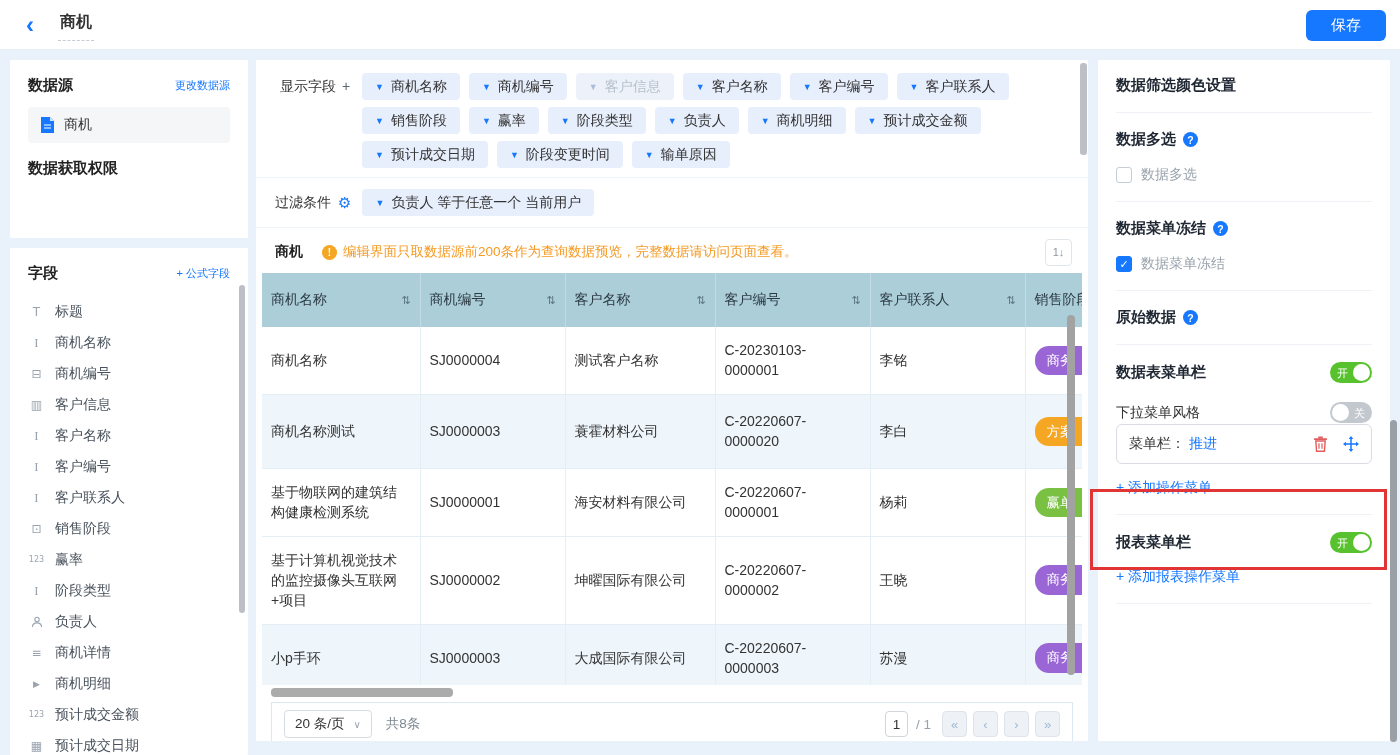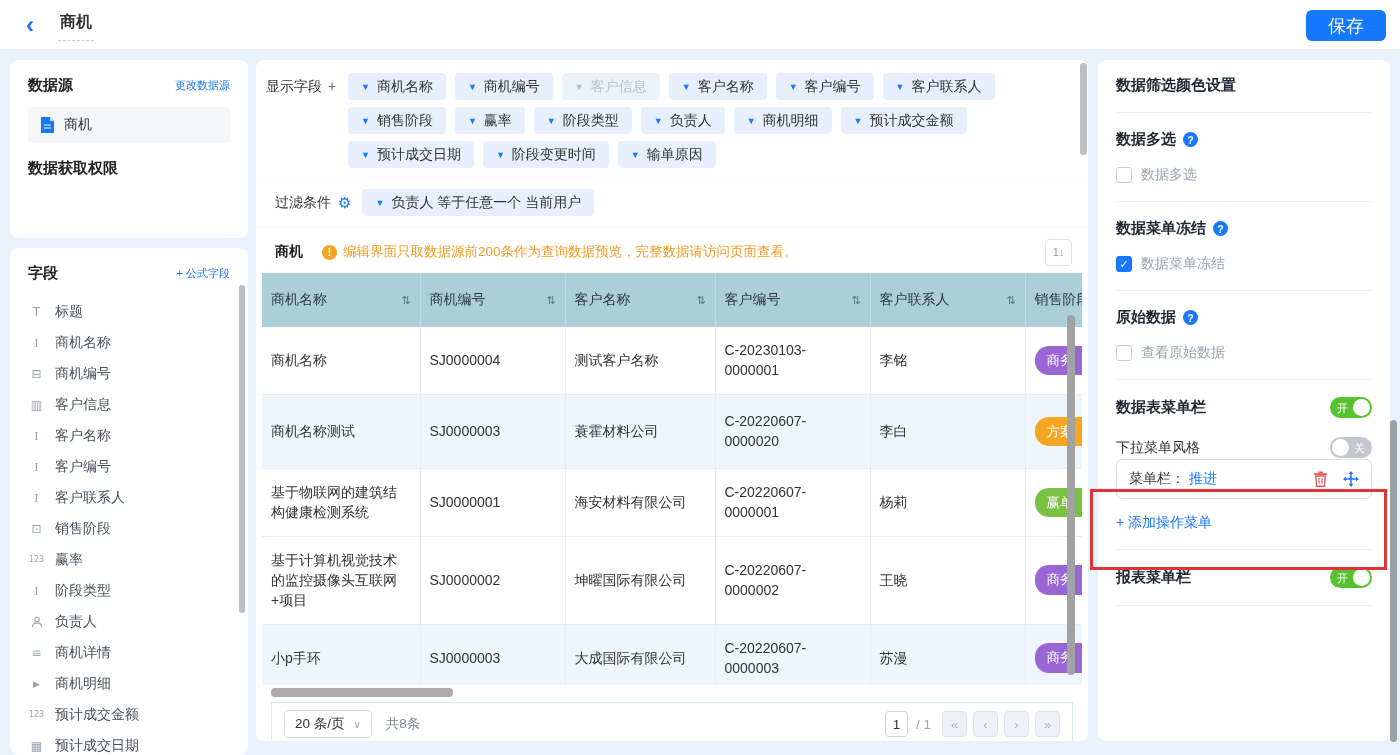--- a/index.html
+++ b/index.html
@@ -8,23 +8,23 @@
     font-family:"Liberation Sans","DejaVu Sans",sans-serif;
     font-size:14px; color:#333; background:#e9f1fa; position:relative; overflow:hidden;
   }
   
   .topbar { position:absolute; left:0; top:0; width:1400px; height:50px; background:#fff;
             border-bottom:1px solid #e8eef6; display:flex; align-items:center; z-index:10; }
   .back { margin-left:26px; color:#1677ff; font-size:24px; font-weight:bold; line-height:1; cursor:pointer; }
   .pagetitle { margin-left:24px; font-size:16px; font-weight:bold; color:#333;
                padding:4px 2px 7px 2px; border-bottom:1px dashed #c6ccd4; }
   .savebtn { position:absolute; right:14px; top:10px; width:80px; height:31px; background:#1677ff;
-             color:#fff; border:none; border-radius:6px; font-size:18px; cursor:pointer;
+             color:#fff; border:none; border-radius:6px; font-size:15px; cursor:pointer;
              font-family:inherit; }
-  .card { position:absolute; background:#fff; border-radius:8px; }
+  .card { position:absolute; background:#fff; border-radius:1px; }
   
   .card-ds { left:10px; top:60px; width:238px; height:178px; padding:16px 18px; }
   .rowflex { display:flex; align-items:center; justify-content:space-between; }
   .h15 { font-size:15px; font-weight:bold; color:#222; }
   .bluelink { color:#1677ff; font-size:11px; cursor:pointer; }
   .srcbox { margin-top:12px; background:#f4f6f8; border-radius:4px; height:36px;
             display:flex; align-items:center; padding:0 12px; gap:9px; }
   .permtitle { margin-top:16px; }
   .bigbtn { margin-top:12px; width:100%; height:34px; background:#1677ff; color:#fff; border:none;
             border-radius:4px; font-size:14.5px; cursor:pointer; font-family:inherit; }
@@ -32,21 +32,21 @@
   .fieldlist { margin-top:13px; }
   .fielditem { height:31px; display:flex; align-items:center; gap:10px; cursor:pointer; }
   .ficon { width:17px; text-align:center; color:#9aa4af; font-size:12px; flex:none;
            font-family:"DejaVu Sans",sans-serif; }
   .ficon.num { font-size:8px; letter-spacing:0; }
   .ficon.serif { font-family:"Liberation Serif","DejaVu Serif",serif; font-size:13px; }
   .flabel { color:#49525c; font-size:14px; }
   .scrollthumb { position:absolute; background:#bcc0c6; border-radius:3px; }
   
   .panel-main { left:256px; top:60px; width:832px; height:681px; overflow:hidden; }
-  .sec-display { padding:13px 14px 9px 10px; display:flex; border-bottom:1px solid #eef3f8; }
+  .sec-display { padding:13px 14px 9px 24px; display:flex; border-bottom:1px solid #eef3f8; }
   .df-label { width:82px; padding-top:5px; color:#333; flex:none; }
   .df-plus { color:#5c6670; margin-left:6px; cursor:pointer; }
   .tagrows { display:flex; flex-direction:column; gap:7px; }
   .tagrow { display:flex; gap:9px; }
   .tag { display:flex; align-items:center; background:#e8effc; border-radius:4px; height:27px;
          padding:0 13px; font-size:14px; color:#333; cursor:pointer; white-space:nowrap; }
   .tag .caret { color:#1677ff; font-size:9px; margin-right:7px; }
   .tag.disabled { color:#b7c0cc; background:#edf1f9; }
   .tag.disabled .caret { color:#a9bdda; }
   .sec-filter { padding:11px 19px; border-bottom:1px solid #eef3f8; display:flex; align-items:center; gap:11px; }
@@ -458,24 +458,20 @@
   <div class="cbrow">
     <span class="cbox checked">✓</span>
     <span class="cblabel">数据菜单冻结</span>
   </div>
   <div class="hr"></div>
 
   <div class="rp-h">
     <span>原始数据</span>
     <span class="help">?</span>
   </div>
-  <div class="cbrow">
-    <span class="cbox"></span>
-    <span class="cblabel">查看原始数据</span>
-  </div>
   <div class="hr"></div>
 
   <div class="subrow" style="margin-top:0;">
     <span class="rp-h">
         <span>数据表菜单栏</span>
       </span>
     <span class="toggle on">
         <span class="ttext">开</span>
         <span class="knob"></span>
       </span>
@@ -512,18 +508,19 @@
 
   <div class="subrow" style="margin-top:16px;">
     <span class="rp-h">
         <span>报表菜单栏</span>
       </span>
     <span class="toggle on">
         <span class="ttext">开</span>
         <span class="knob"></span>
       </span>
   </div>
+  <div class="addlink">+ 添加报表操作菜单</div>
   <div class="hr"></div>
 
   <div class="redbox"></div>
 </div>
 
 <div class="pagescroll"></div>
 
 </body></html>

